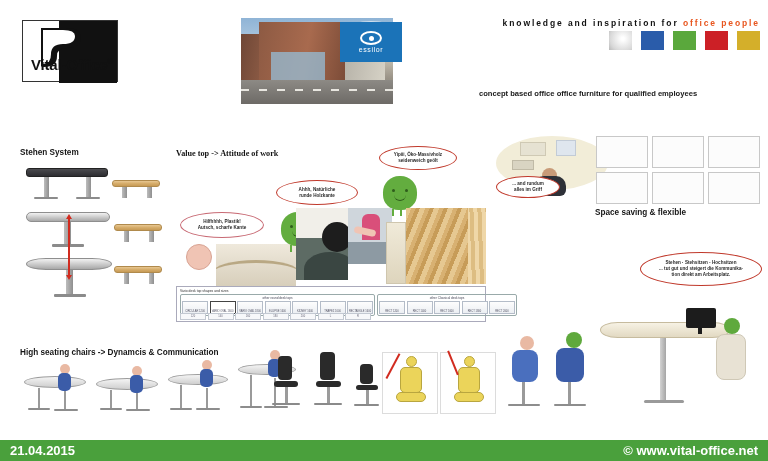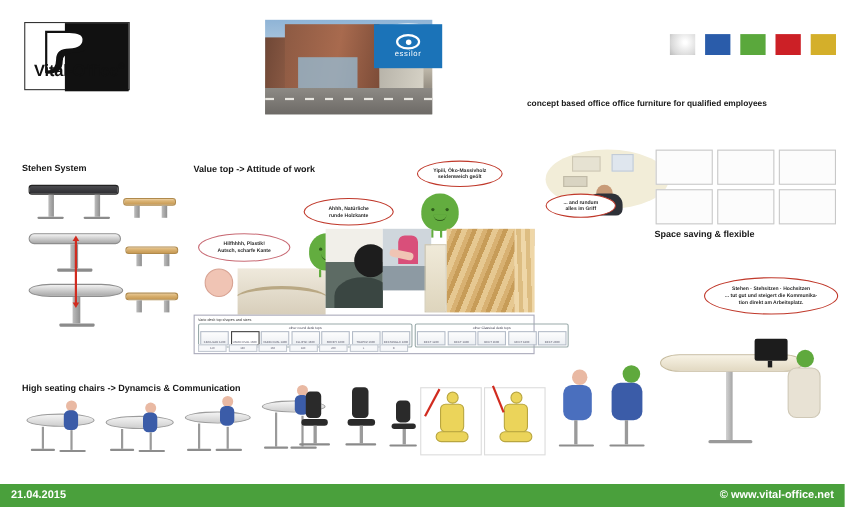--- a/index.html
+++ b/index.html
@@ -101,21 +101,21 @@
     font-size: 7.6px; font-weight: bold; color: #1a1a1a;
     line-height: 9.5px; white-space: nowrap;
   }
 
   
   .sec-head {
     position: absolute; font-size: 8.2px; font-weight: bold; color: #161616;
     white-space: nowrap;
   }
   #h-modular { left: 20px; top: 148px; }
-  #h-value   { left: 176px; top: 149px; }
+  #h-value   { left: 176px; top: 149px; font-family: Liberation Serif, serif; }
   #h-space   { left: 595px; top: 208px; }
   #h-chairs  { left: 20px; top: 348px; }
 
   
   .tbl { position: absolute; }
   .tbl .top {
     position: absolute; left: 0; top: 0;
     border-radius: 3px;
     background: linear-gradient(#f2f2f2,#c9c9c9 55%,#a8a8a8);
     border: 1px solid #8e8e8e;
@@ -301,21 +301,21 @@
   .monitor { position:absolute; background:#1c1c1c; border-radius:2px; }
   .monitor-stand { position:absolute; background:#1c1c1c; }
 
   
   .footer {
     position:absolute; left:0; bottom:0; width:768px; height:21px;
     background:#4aa03c; display:flex; align-items:center;
     justify-content:space-between; padding:0 10px;
   }
   .footer .f-date, .footer .f-url {
-    font-size:10px; font-weight:bold; color:#ffffff;
+    font-size:13px; font-weight:bold; color:#ffffff;
   }
 </style>
 </head>
 <body>
 
 <div id="page">
 
   <div class="logo-box">
     <div class="logo-black"></div>
     <svg class="logo-p" viewBox="0 0 46 42">
@@ -332,20 +332,24 @@
     <div class="bldg-right"></div>
     <div class="bldg-glass"></div>
     <div class="road"></div>
   </div>
 
   <div class="essilor-badge">
     <div class="essilor-mark"></div>
     <div class="essilor-word">essilor</div>
   </div>
 
+  <div class="tagline">
+    <span>knowledge and inspiration for</span>
+    <span class="accent">office people</span>
+  </div>
 
   <div class="swatches">
     <div class="sw sw-white"></div>
     <div class="sw" style="background:#2a5caa"></div>
     <div class="sw" style="background:#5aa83c"></div>
     <div class="sw" style="background:#cc2026"></div>
     <div class="sw" style="background:#d4af2a"></div>
   </div>
 
   <div class="concept-block">

